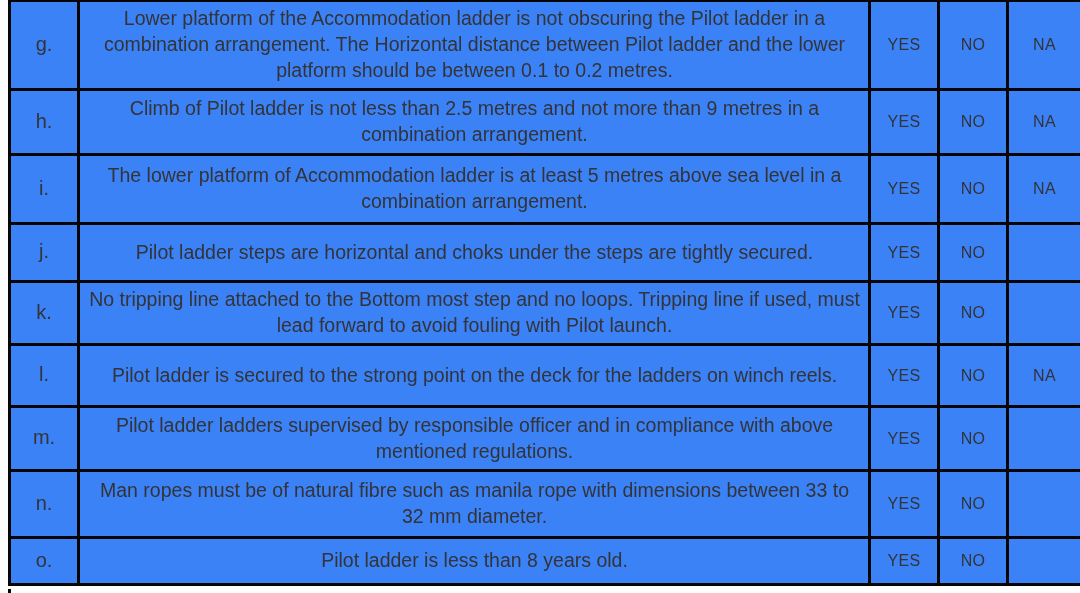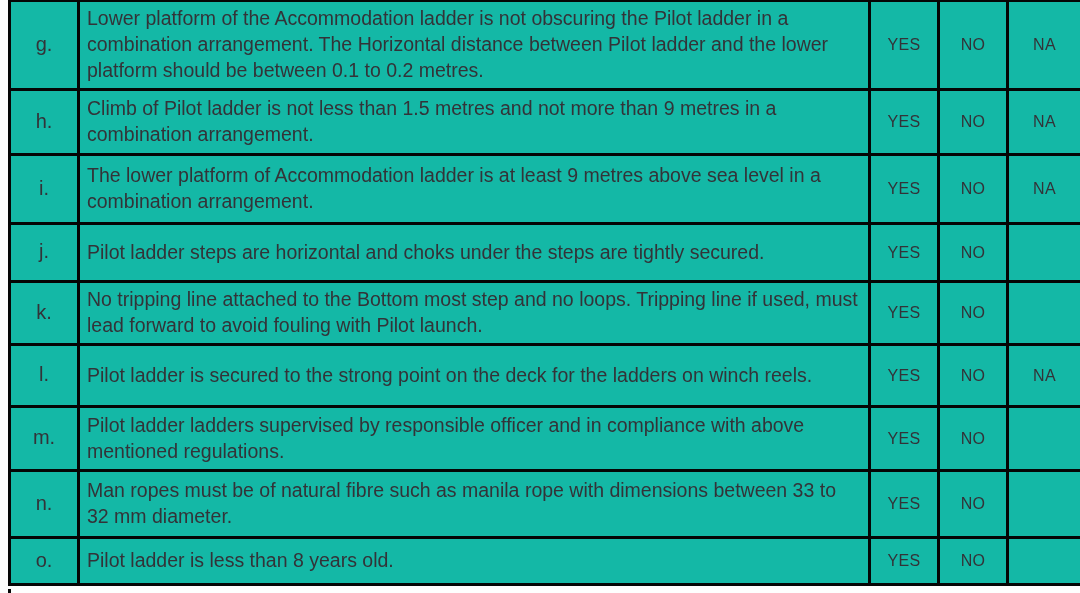--- a/index.html
+++ b/index.html
@@ -21,21 +21,22 @@
     left: 8px;
     top: -1px;
     width: 1072px;
     border-collapse: collapse;
     table-layout: fixed;
     color: #333338;
   }
   table.checklist td {
     border: 3px solid #050505;
     vertical-align: middle;
-    background: #14b8a6;
+    background: #3b82f6;
+    text-align: center;
   }
   col.c-id   { width: 69px;  }
   col.c-text { width: 791px; }
   col.c-yes  { width: 69px;  }
   col.c-no   { width: 69px;  }
   col.c-na   { width: 74px;  }
 
   td.cell-id {
     text-align: center;
     font-size: 20px;
@@ -90,28 +91,28 @@
     <tbody>
         <tr class="row-0">
     <td class="cell-id">g.</td>
     <td class="cell-text">Lower platform of the Accommodation ladder is not obscuring the Pilot ladder in a combination arrangement. The Horizontal distance between Pilot ladder and the lower platform should be between 0.1 to 0.2 metres.</td>
     <td class="cell-opt">YES</td>
     <td class="cell-opt">NO</td>
     <td class="cell-opt">NA</td>
   </tr>
         <tr class="row-1">
     <td class="cell-id">h.</td>
-    <td class="cell-text">Climb of Pilot ladder is not less than 1.5 metres and not more than 9 metres in a combination arrangement.</td>
+    <td class="cell-text">Climb of Pilot ladder is not less than 2.5 metres and not more than 9 metres in a combination arrangement.</td>
     <td class="cell-opt">YES</td>
     <td class="cell-opt">NO</td>
     <td class="cell-opt">NA</td>
   </tr>
         <tr class="row-2">
     <td class="cell-id">i.</td>
-    <td class="cell-text">The lower platform of Accommodation ladder is at least 9 metres above sea level in a combination arrangement.</td>
+    <td class="cell-text">The lower platform of Accommodation ladder is at least 5 metres above sea level in a combination arrangement.</td>
     <td class="cell-opt">YES</td>
     <td class="cell-opt">NO</td>
     <td class="cell-opt">NA</td>
   </tr>
         <tr class="row-3">
     <td class="cell-id">j.</td>
     <td class="cell-text">Pilot ladder steps are horizontal and choks under the steps are tightly secured.</td>
     <td class="cell-opt">YES</td>
     <td class="cell-opt">NO</td>
     <td class="cell-opt"></td>

